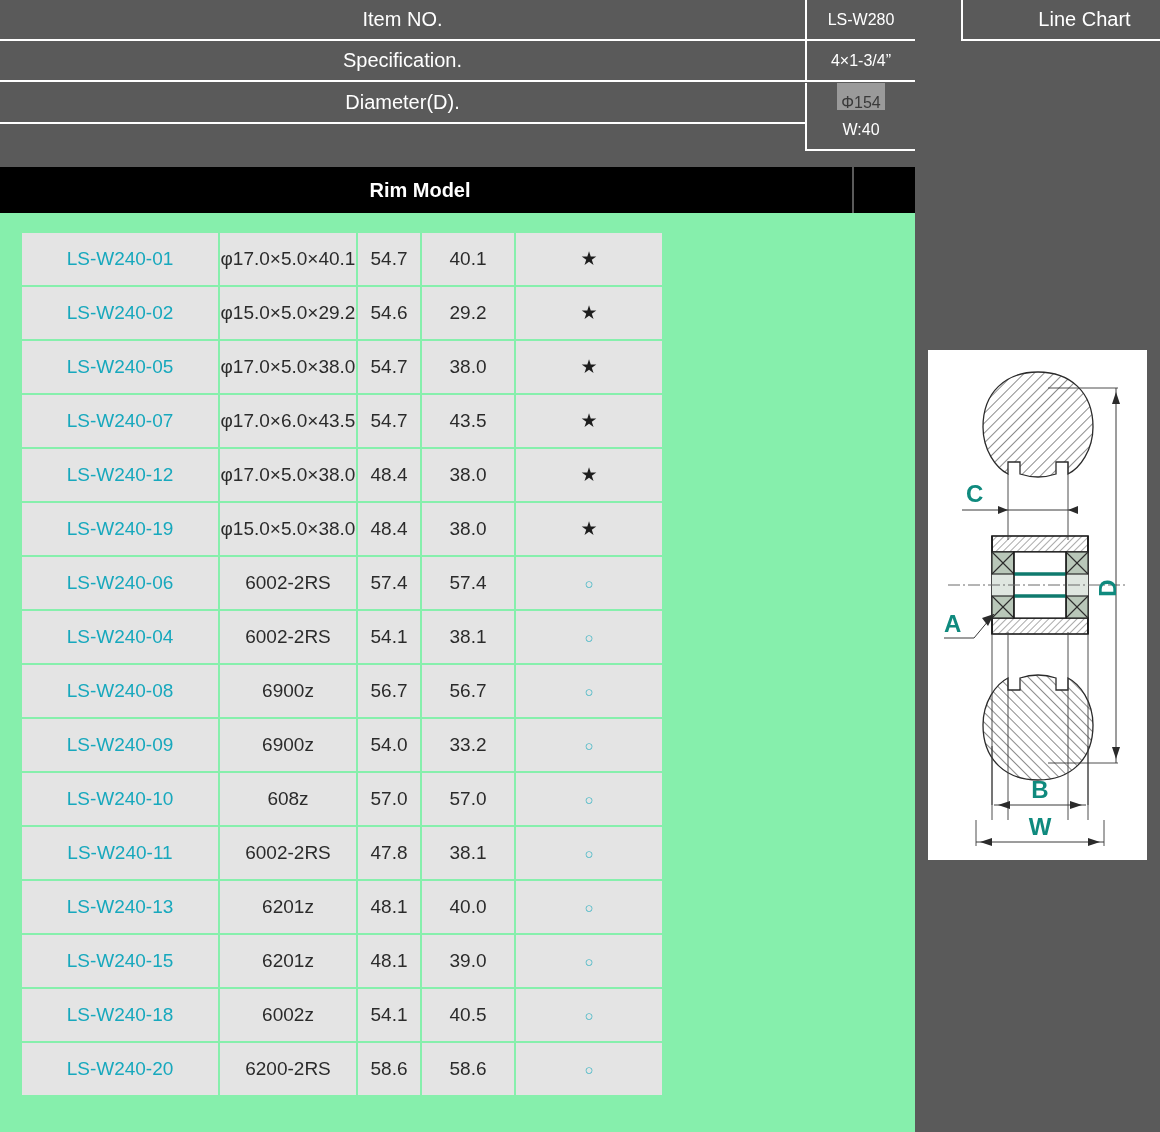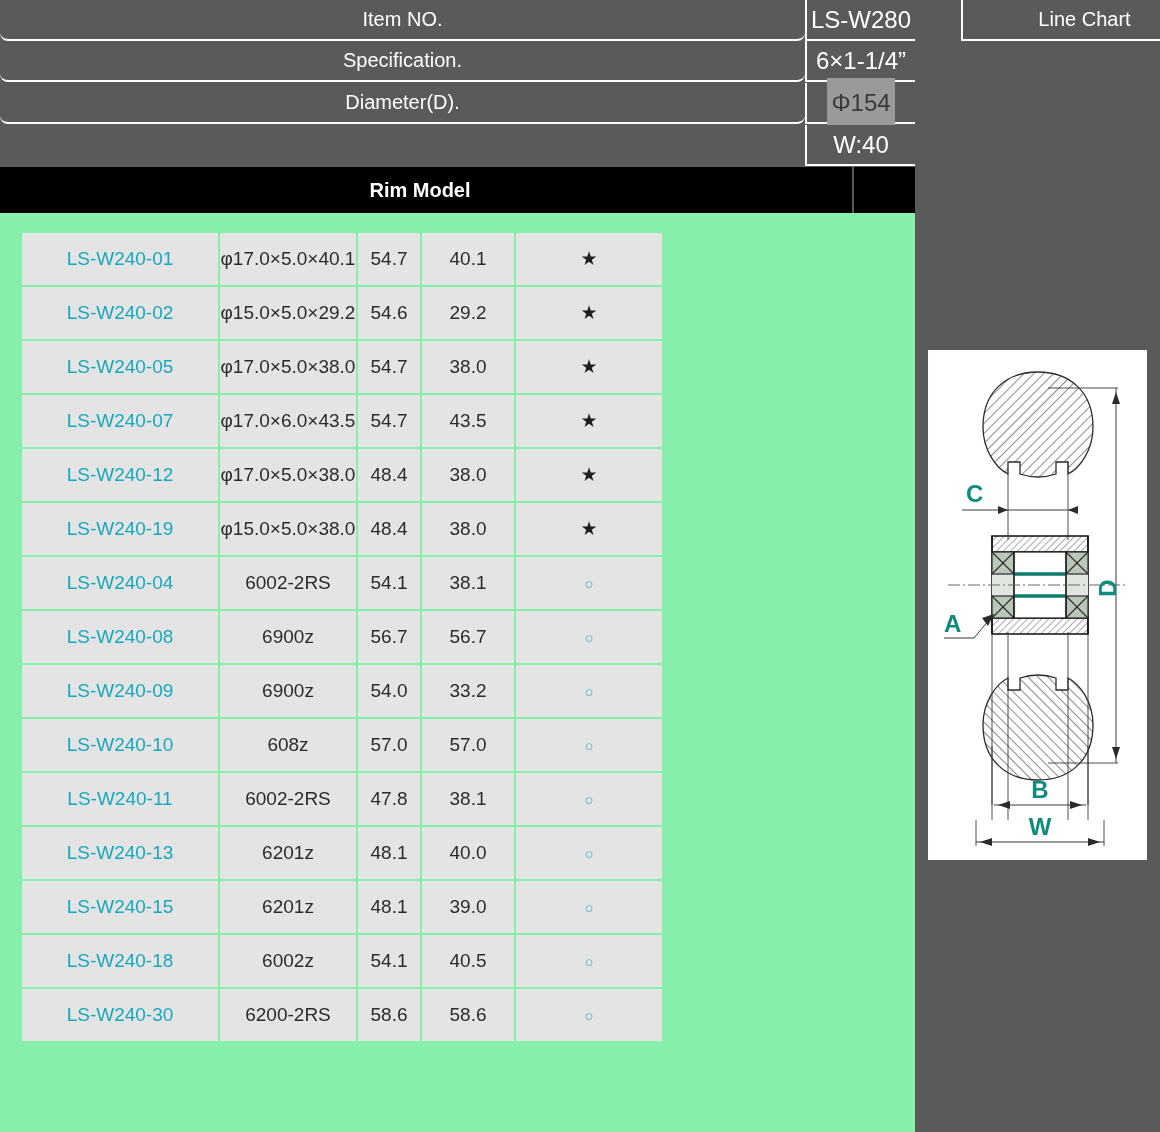--- a/index.html
+++ b/index.html
@@ -31,30 +31,29 @@
     width: 805px;
     height: 41px;
     background: #5a5a5a;
     color: #ffffff;
     font-size: 20px;
     display: flex;
     align-items: center;
     justify-content: center;
     box-sizing: border-box;
     border-bottom: 2px solid #ffffff;
-    border-radius: 8px;
   }
   .hdr-val {
     position: absolute;
     left: 805px;
     width: 110px;
     height: 41px;
     background: #5a5a5a;
     color: #ffffff;
-    font-size: 24px;
+    font-size: 16px;
     display: flex;
     align-items: center;
     justify-content: center;
     box-sizing: border-box;
     border-bottom: 2px solid #ffffff;
     border-left: 2px solid #ffffff;
   }
   .hdr-val .highlight {
     background: #9a9a9a;
     color: #3a3a3a;
@@ -181,26 +180,26 @@
 
   <div class="hdr-row" style="top:0px;">Item NO.</div>
   <div class="hdr-row" style="top:83px;">Diameter(D).</div>
   <div class="hdr-row" style="top:41px;">Specification.</div>
   <div class="hdr-row" style="top:125px;margin-top:44px;">Tire Section Width(W).</div>
 
   <div class="hdr-val" style="top:0px;">
       <span>LS-W280</span>
     </div>
   <div class="hdr-val" style="top:41px;">
-      <span>6×1-1/4”</span>
+      <span>4×1-3/4”</span>
     </div>
   <div class="hdr-val" style="top:83px;">
       <span class="highlight">Φ154</span>
     </div>
-  <div class="hdr-val" style="top:125px;">
+  <div class="hdr-val" style="top:110px;">
       <span>W:40</span>
     </div>
 
   <div id="linechart-head">Line Chart</div>
 
   <div id="black-strip"></div>
   <div id="rim-band">Rim Model</div>
   <div id="rim-band-cell-b"></div>
   <div id="rim-band-cell-c"></div>
 
@@ -243,20 +242,27 @@
             <td class="c-mark"><span class="mark-star">★</span></td>
           </tr>
           <tr>
             <td class="c-model">LS-W240-19</td>
             <td class="c-spec">φ15.0×5.0×38.0</td>
             <td class="c-v1">48.4</td>
             <td class="c-v2">38.0</td>
             <td class="c-mark"><span class="mark-star">★</span></td>
           </tr>
           <tr>
+            <td class="c-model">LS-W240-06</td>
+            <td class="c-spec">6002-2RS</td>
+            <td class="c-v1">57.4</td>
+            <td class="c-v2">57.4</td>
+            <td class="c-mark"><span class="mark-circle">○</span></td>
+          </tr>
+          <tr>
             <td class="c-model">LS-W240-04</td>
             <td class="c-spec">6002-2RS</td>
             <td class="c-v1">54.1</td>
             <td class="c-v2">38.1</td>
             <td class="c-mark"><span class="mark-circle">○</span></td>
           </tr>
           <tr>
             <td class="c-model">LS-W240-08</td>
             <td class="c-spec">6900z</td>
             <td class="c-v1">56.7</td>
@@ -299,21 +305,21 @@
             <td class="c-mark"><span class="mark-circle">○</span></td>
           </tr>
           <tr>
             <td class="c-model">LS-W240-18</td>
             <td class="c-spec">6002z</td>
             <td class="c-v1">54.1</td>
             <td class="c-v2">40.5</td>
             <td class="c-mark"><span class="mark-circle">○</span></td>
           </tr>
           <tr>
-            <td class="c-model">LS-W240-30</td>
+            <td class="c-model">LS-W240-20</td>
             <td class="c-spec">6200-2RS</td>
             <td class="c-v1">58.6</td>
             <td class="c-v2">58.6</td>
             <td class="c-mark"><span class="mark-circle">○</span></td>
           </tr>
         </tbody>
     </table>
   </div>
 
   <div id="drawing-panel">

